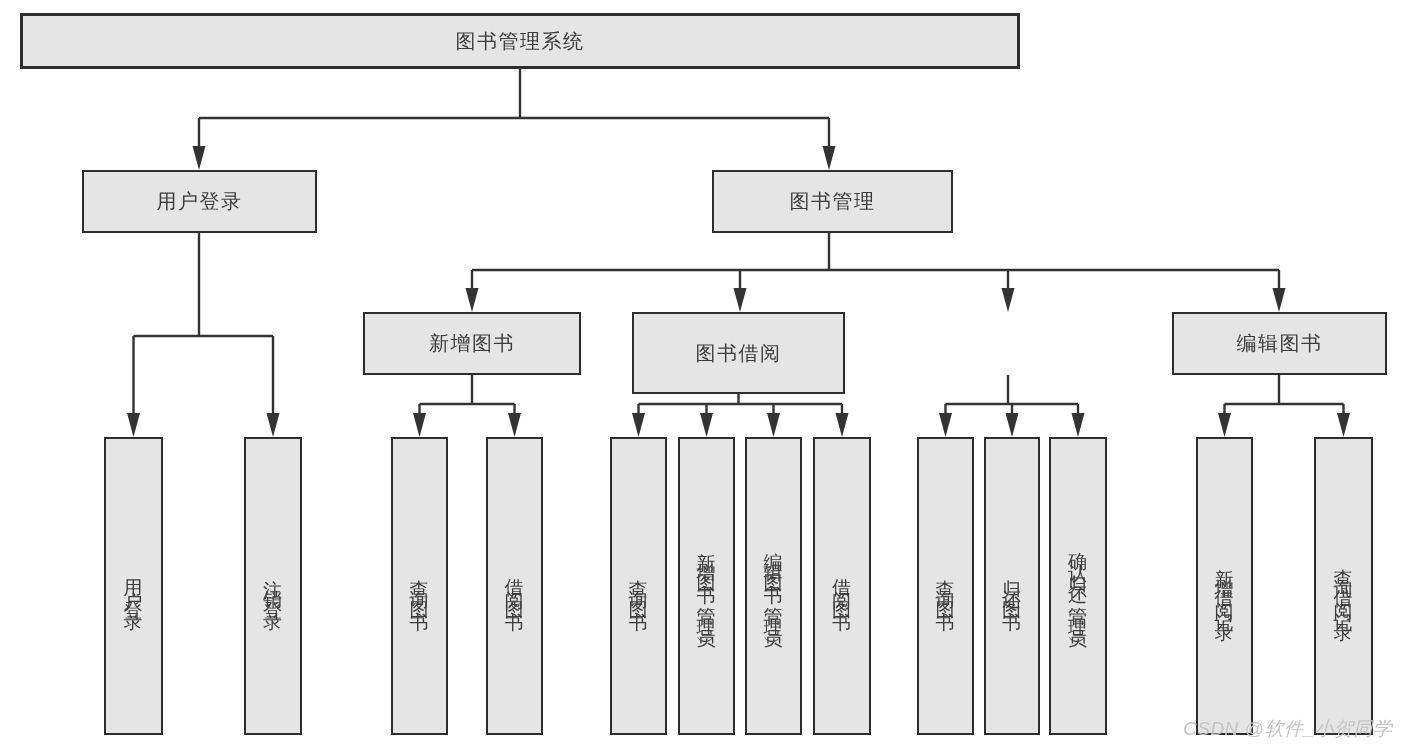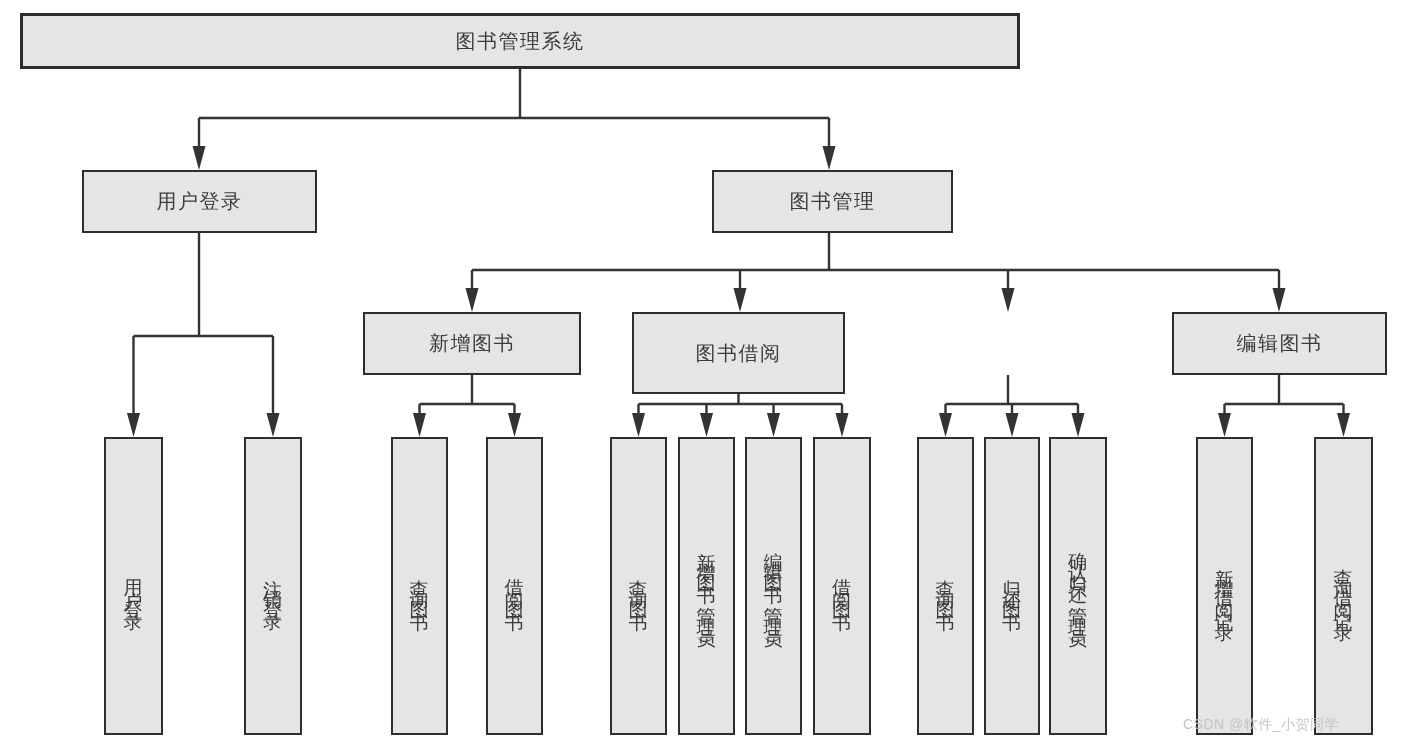--- a/index.html
+++ b/index.html
@@ -38,25 +38,26 @@
     text-orientation: mixed;
     font-size: 19px;
     letter-spacing: 11px;
     line-height: 1;
     white-space: nowrap;
   }
   #watermark {
     position: absolute;
     left: 1183px;
     top: 716px;
-    font-size: 14px;
+    font-size: 19px;
     letter-spacing: 0.5px;
     color: #c4c4c4;
     z-index: 3;
     white-space: nowrap;
+    font-style: italic;
   }
 </style>
 </head>
 <body>
 
 <div id="canvas">
 
   <svg id="connectors" viewBox="0 0 1405 747" xmlns="http://www.w3.org/2000/svg">
     <g stroke="#333333" stroke-width="2.4" fill="none">
       <path d="M520 69 V118 M199 118 H829 M199 118 V150 M829 118 V150"></path>

